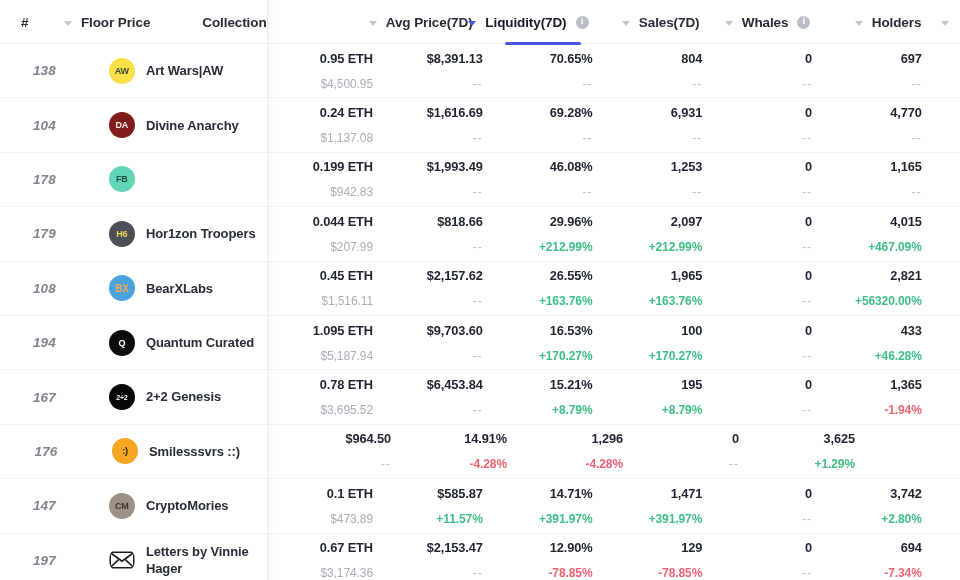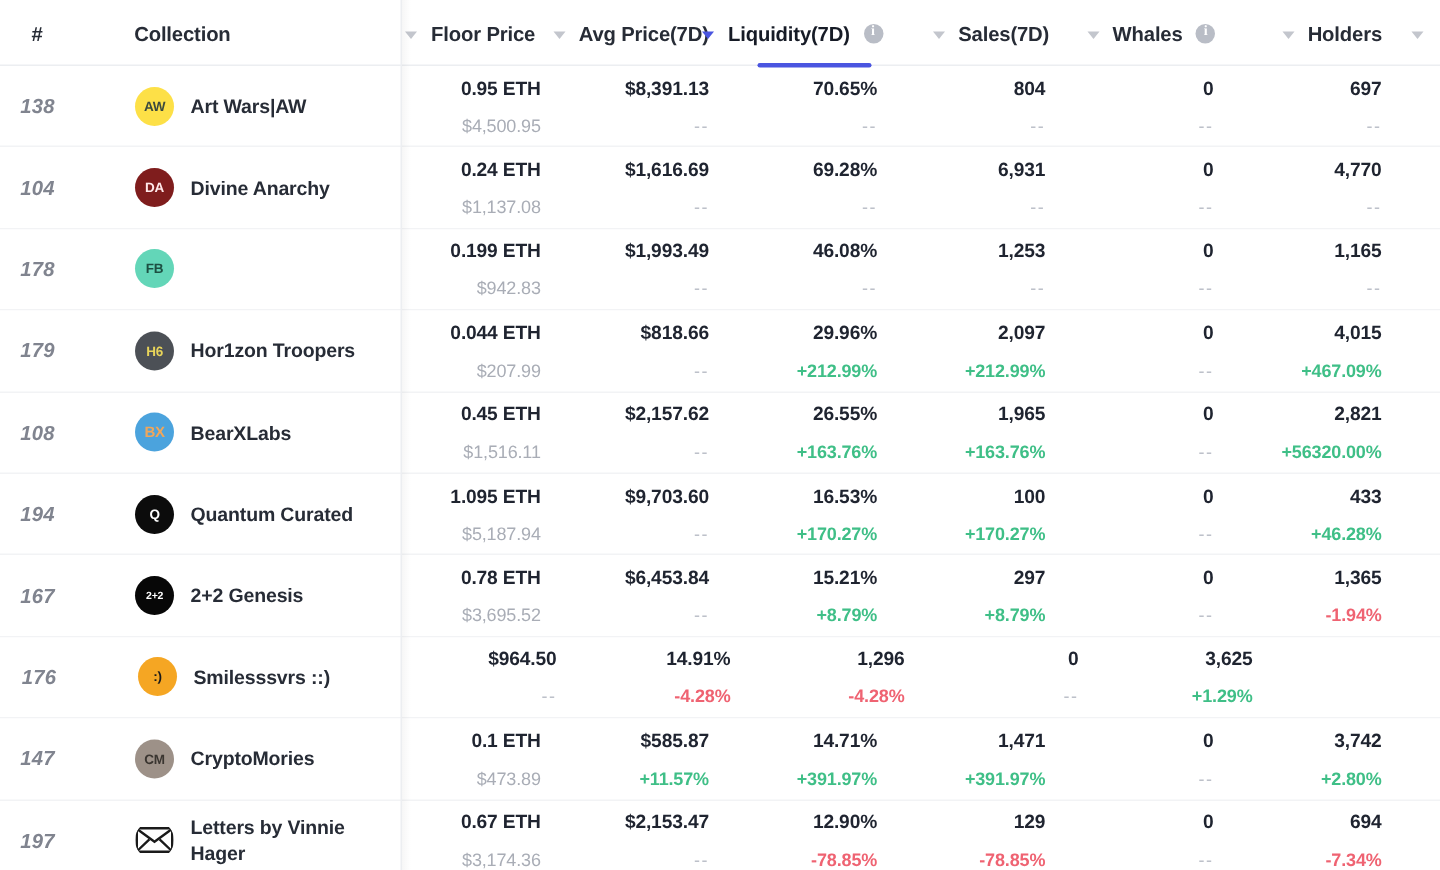--- a/index.html
+++ b/index.html
@@ -97,20 +97,21 @@
 
   
   .tbody { position: relative; }
 
   .row {
     display: flex;
     align-items: stretch;
     height: 54.4px;
     border-bottom: 1px solid #f2f3f5;
     background: #fff;
+    padding-left: 20px;
   }
 
   .cell {
     display: flex;
     align-items: center;
     height: 100%;
   }
 
   .c-rank {
     width: 52px;
@@ -204,27 +205,27 @@
 <body>
 
 <div class="table-wrap">
 
   <div class="thead">
 
     <div class="th th-rank">
       <span class="th-label">#</span>
     </div>
 
-    <div class="th th-coll">
-      <span class="th-label">Collection</span>
-    </div>
-
     <div class="th th-num w-floor">
       <span class="caret"></span>
       <span class="th-label">Floor Price</span>
+    </div>
+
+    <div class="th th-coll">
+      <span class="th-label">Collection</span>
     </div>
 
     <div class="th th-num">
       <span class="caret"></span>
       <span class="th-label">Avg Price(7D)</span>
     </div>
 
     <div class="th th-num">
       <span class="caret active"></span>
       <span class="th-label active">Liquidity(7D)</span>
@@ -471,21 +472,21 @@
         </div>
         <div class="cell c-num">
           <span class="v-main">$6,453.84</span>
           <span class="v-sub muted">--</span>
         </div>
         <div class="cell c-num">
           <span class="v-main">15.21%</span>
           <span class="v-sub up">+8.79%</span>
         </div>
         <div class="cell c-num">
-          <span class="v-main">297</span>
+          <span class="v-main">195</span>
           <span class="v-sub up">+8.79%</span>
         </div>
         <div class="cell c-num">
           <span class="v-main">0</span>
           <span class="v-sub muted">--</span>
         </div>
         <div class="cell c-num">
           <span class="v-main">1,365</span>
           <span class="v-sub down">-1.94%</span>
         </div>

